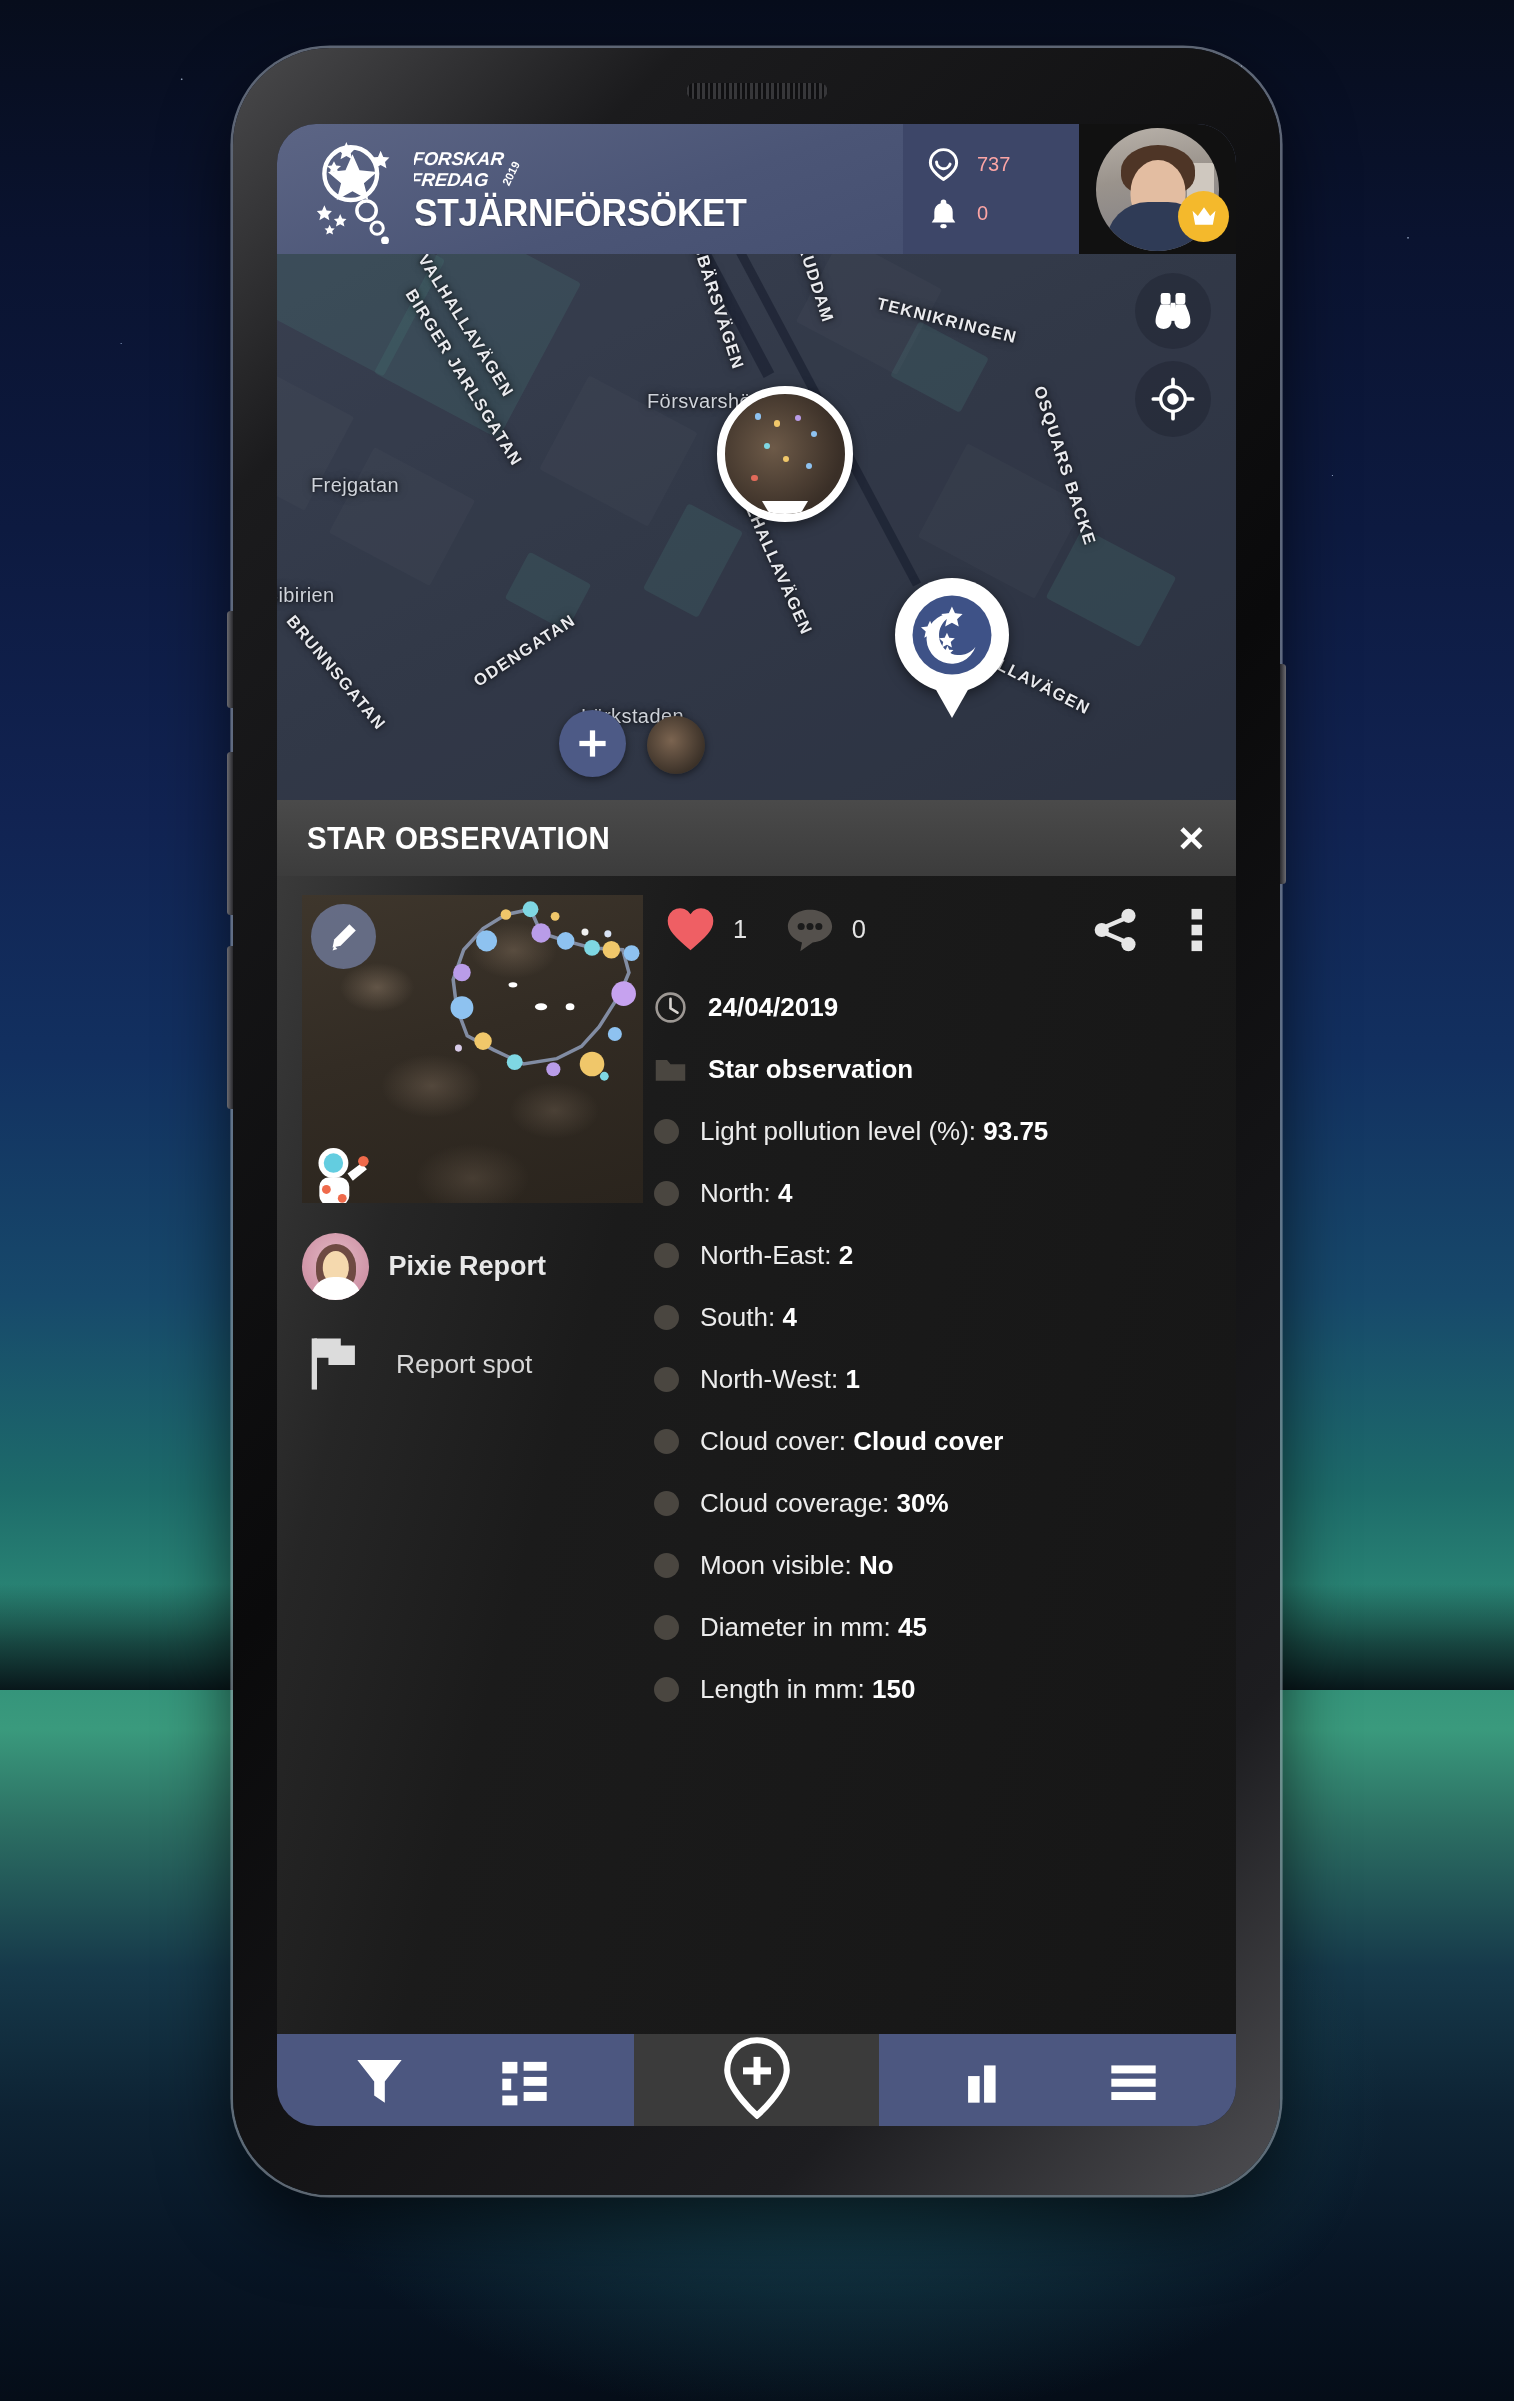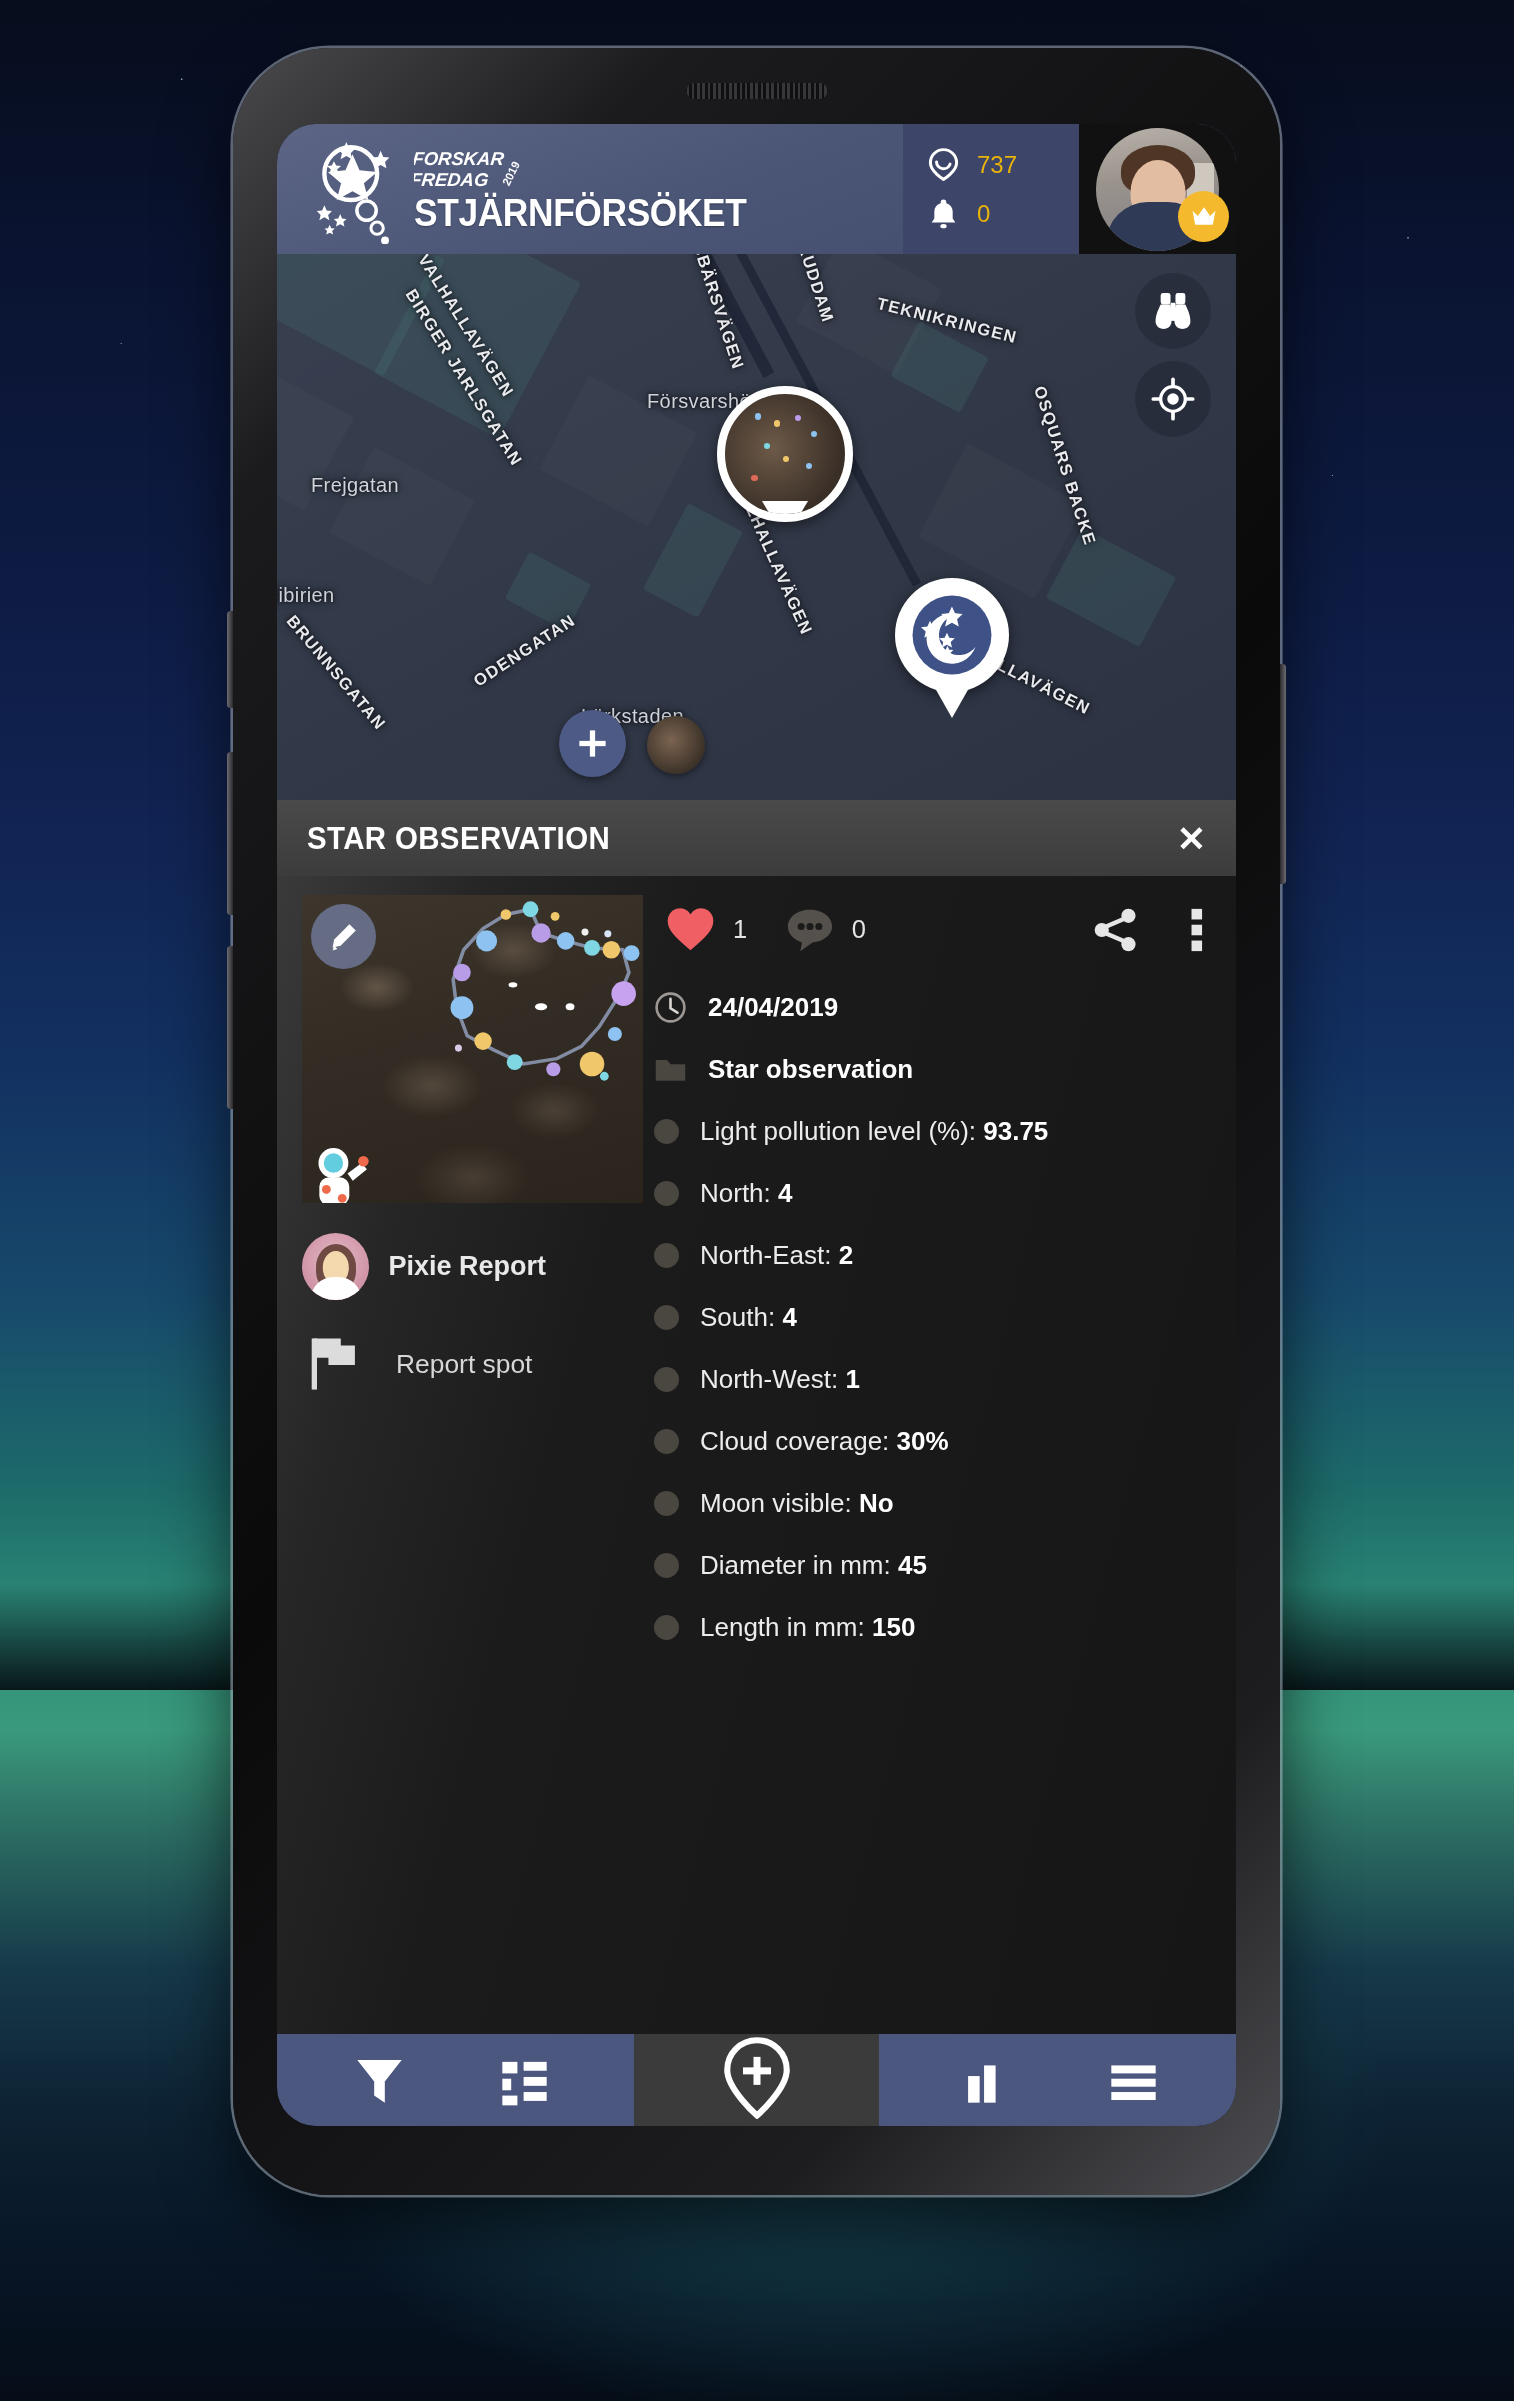--- a/index.html
+++ b/index.html
@@ -88,21 +88,21 @@
     text-shadow: 0 0.9px 1.8px rgba(0,0,0,.3);
     transform: scaleX(0.93); transform-origin: left center;
   }
   .counters {
     width: 176px; flex: none; background: #3d4668;
     display: flex; flex-direction: column; justify-content: center; gap: 14px;
     padding-left: 23px;
   }
   .counter-row { display: flex; align-items: center; gap: 16px; }
   .counter-row .ico { width: 35px; height: 35px; flex: none; display: block; }
-  .counter-row .num { color: #eab308; font-size: 24px; font-weight: 400; }
+  .counter-row .num { color: #fca5a5; font-size: 20px; font-weight: 400; }
   .avatar-wrap {
     width: 157px; flex: none; background: #111; position: relative;
     display: flex; align-items: center; justify-content: center;
   }
   .avatar {
     width: 123px; height: 123px; border-radius: 50%; overflow: hidden; position: relative;
     background: linear-gradient(170deg,#b9b2aa 0%, #9a938c 40%, #7d7d84 100%);
   }
   .av-face {
     position:absolute; left:50%; top:32px; transform:translateX(-50%);
@@ -564,20 +564,24 @@
               <div class="info-row">
                 <div class="bullet"></div>
                 <div class="info-text"><span>South: </span><b>4</b></div>
               </div>
               <div class="info-row">
                 <div class="bullet"></div>
                 <div class="info-text"><span>North-West: </span><b>1</b></div>
               </div>
               <div class="info-row">
                 <div class="bullet"></div>
+                <div class="info-text"><span>Cloud cover: </span><b>Cloud cover</b></div>
+              </div>
+              <div class="info-row">
+                <div class="bullet"></div>
                 <div class="info-text"><span>Cloud coverage: </span><b>30%</b></div>
               </div>
               <div class="info-row">
                 <div class="bullet"></div>
                 <div class="info-text"><span>Moon visible: </span><b>No</b></div>
               </div>
               <div class="info-row">
                 <div class="bullet"></div>
                 <div class="info-text"><span>Diameter in mm: </span><b>45</b></div>
               </div>

